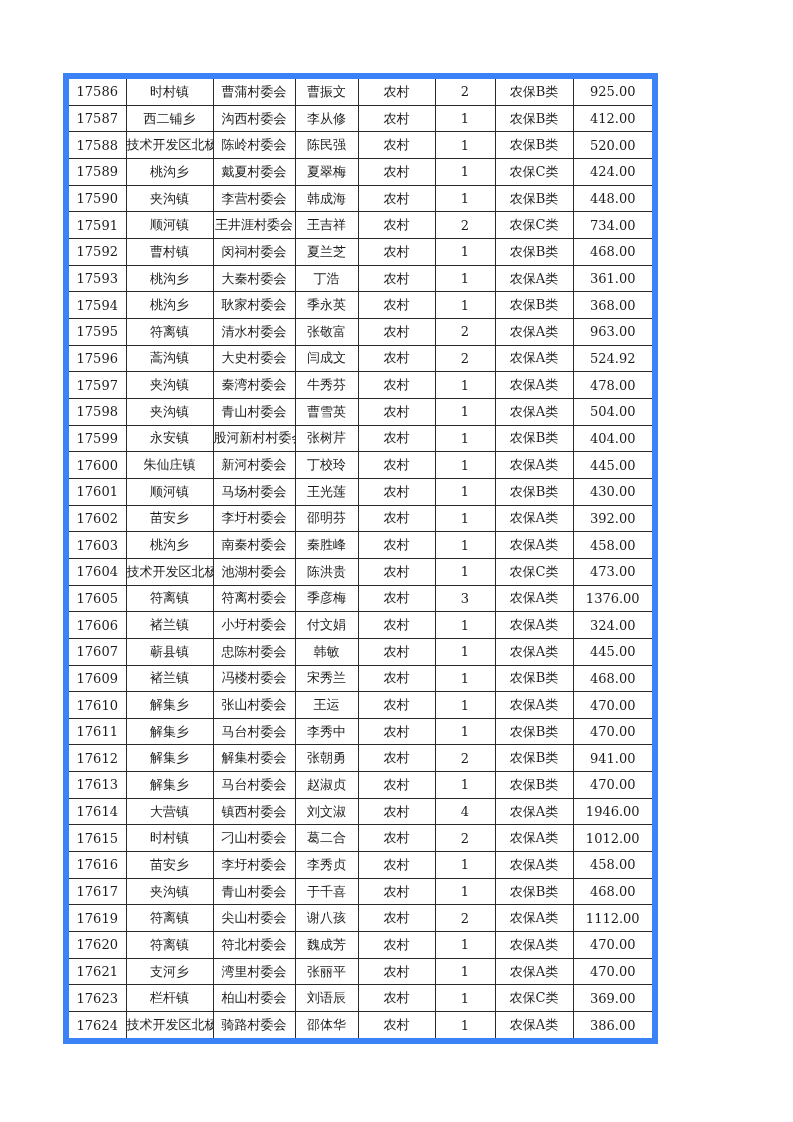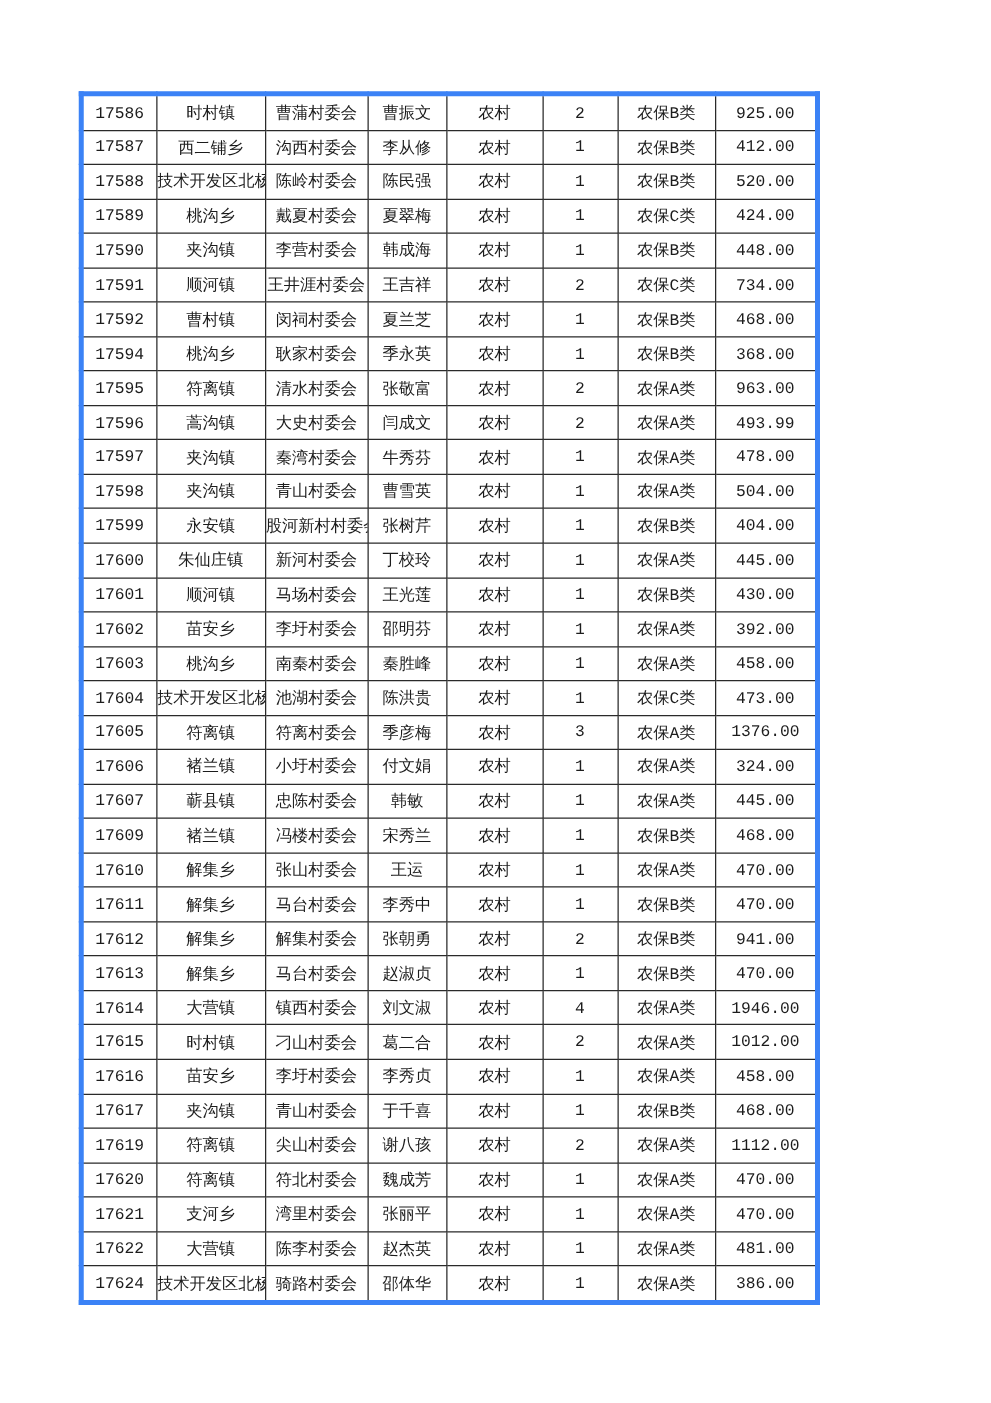--- a/index.html
+++ b/index.html
@@ -20,22 +20,21 @@
     top: 73px;
     width: 589px;
     height: 971px;
     border-collapse: collapse;
     table-layout: fixed;
     font-family: "DejaVu Serif", "Liberation Serif", serif;
     font-size: 13px;
     color: #1c1c1c;
   }
   table.roster {
-    border: 4px solid #3b82f6;
-    font-family: Liberation Mono, monospace;
+    border: 6px solid #3b82f6;
   }
   table.roster td {
     border: 1px solid #2a2a2a;
     padding: 0;
     text-align: center;
     vertical-align: middle;
     white-space: nowrap;
     overflow: hidden;
     height: 24.9px;
   }
@@ -130,20 +129,30 @@
       <td>17592</td>
       <td>曹村镇</td>
       <td>闵祠村委会</td>
       <td>夏兰芝</td>
       <td>农村</td>
       <td>1</td>
       <td>农保B类</td>
       <td>468.00</td>
     </tr>
         <tr>
+      <td>17593</td>
+      <td>桃沟乡</td>
+      <td>大秦村委会</td>
+      <td>丁浩</td>
+      <td>农村</td>
+      <td>1</td>
+      <td>农保A类</td>
+      <td>361.00</td>
+    </tr>
+        <tr>
       <td>17594</td>
       <td>桃沟乡</td>
       <td>耿家村委会</td>
       <td>季永英</td>
       <td>农村</td>
       <td>1</td>
       <td>农保B类</td>
       <td>368.00</td>
     </tr>
         <tr>
@@ -157,21 +166,21 @@
       <td>963.00</td>
     </tr>
         <tr>
       <td>17596</td>
       <td>蒿沟镇</td>
       <td>大史村委会</td>
       <td>闫成文</td>
       <td>农村</td>
       <td>2</td>
       <td>农保A类</td>
-      <td>493.99</td>
+      <td>524.92</td>
     </tr>
         <tr>
       <td>17597</td>
       <td>夹沟镇</td>
       <td>秦湾村委会</td>
       <td>牛秀芬</td>
       <td>农村</td>
       <td>1</td>
       <td>农保A类</td>
       <td>478.00</td>
@@ -390,28 +399,28 @@
       <td>17621</td>
       <td>支河乡</td>
       <td>湾里村委会</td>
       <td>张丽平</td>
       <td>农村</td>
       <td>1</td>
       <td>农保A类</td>
       <td>470.00</td>
     </tr>
         <tr>
-      <td>17622</td>
-      <td>大营镇</td>
-      <td>陈李村委会</td>
-      <td>赵杰英</td>
-      <td>农村</td>
-      <td>1</td>
-      <td>农保A类</td>
-      <td>481.00</td>
+      <td>17623</td>
+      <td>栏杆镇</td>
+      <td>柏山村委会</td>
+      <td>刘语辰</td>
+      <td>农村</td>
+      <td>1</td>
+      <td>农保C类</td>
+      <td>369.00</td>
     </tr>
         <tr>
       <td>17624</td>
       <td>技术开发区北杨寨</td>
       <td>骑路村委会</td>
       <td>邵体华</td>
       <td>农村</td>
       <td>1</td>
       <td>农保A类</td>
       <td>386.00</td>

